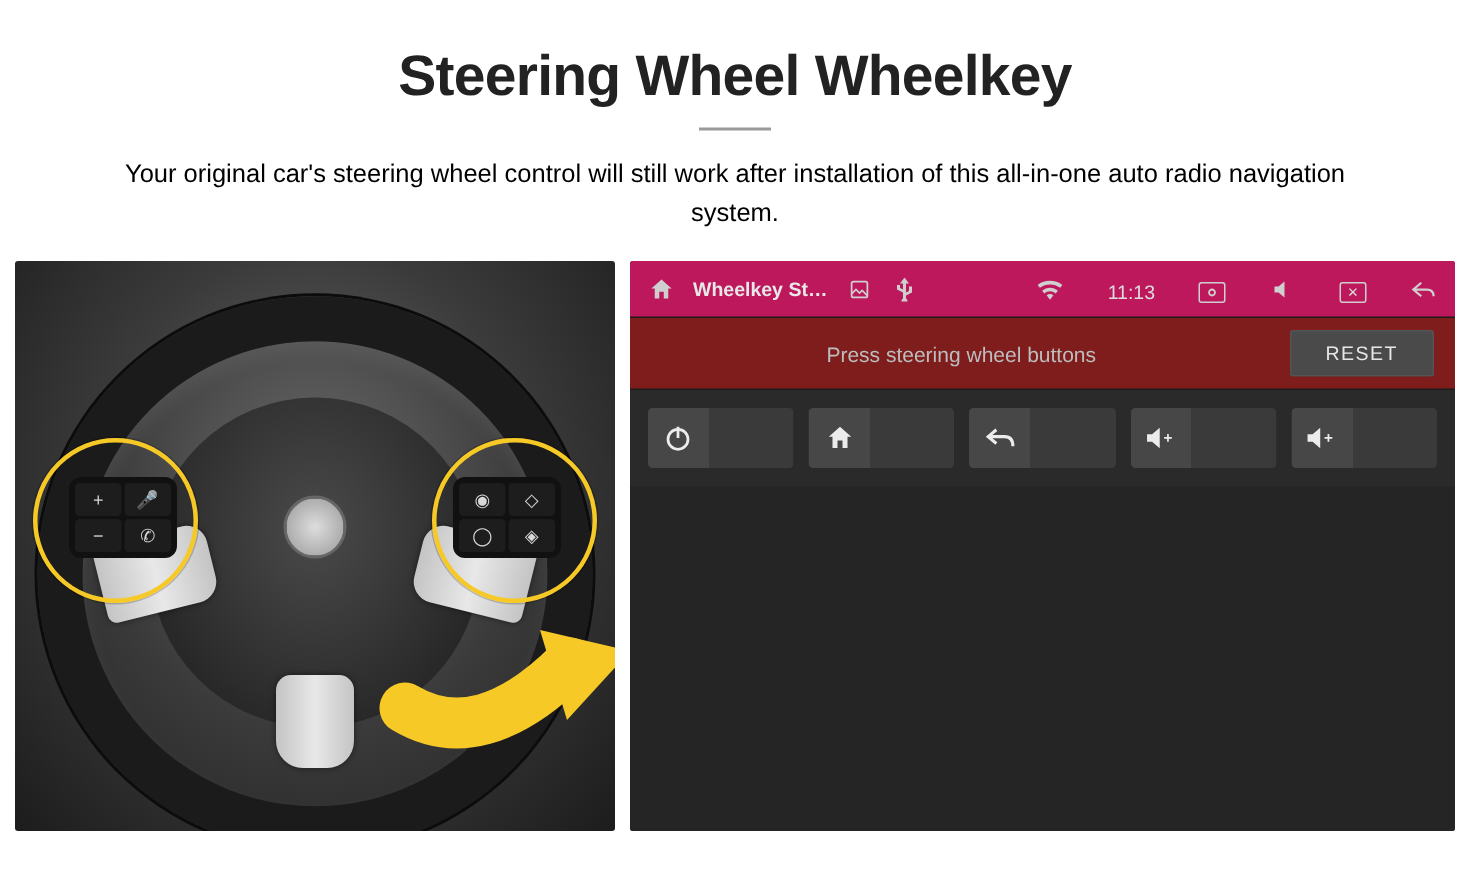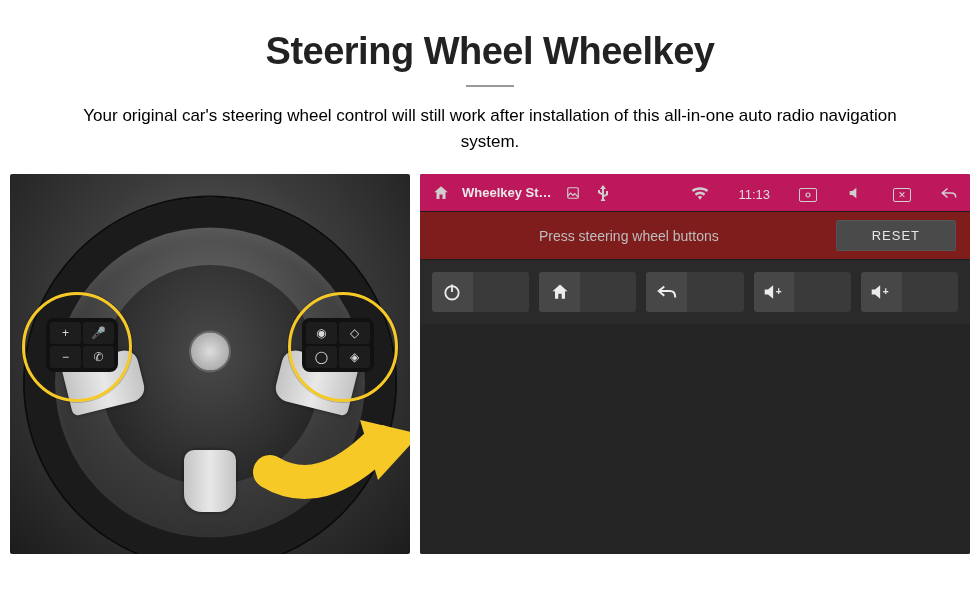--- a/index.html
+++ b/index.html
@@ -178,21 +178,21 @@
       color: #bdbdbd;
       font-size: 14px;
       flex: 1;
       text-align: center;
     }
     .action-btn {
       background: #4a4a4a;
       color: #e6e6e6;
       font-size: 13px;
       letter-spacing: 1px;
-      padding: 8px 36px;
+      padding: 8px 24px;
       border-radius: 2px;
       cursor: pointer;
       box-shadow: inset 0 0 0 1px rgba(255,255,255,0.06);
     }
     .slot-row {
       display: flex;
       gap: 10px;
       padding: 12px;
     }
     .slot {

